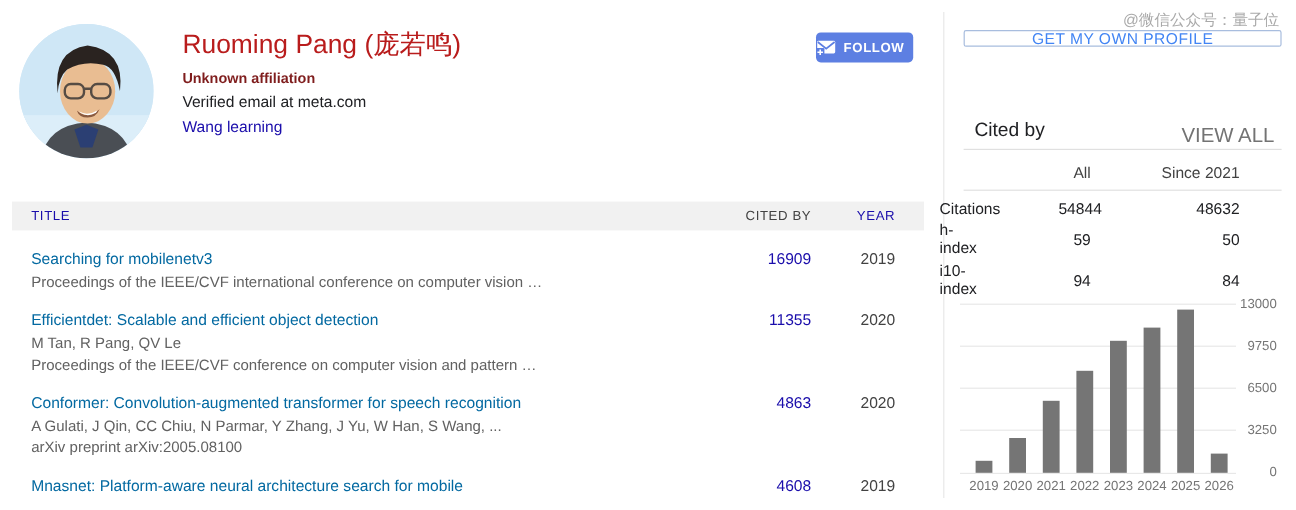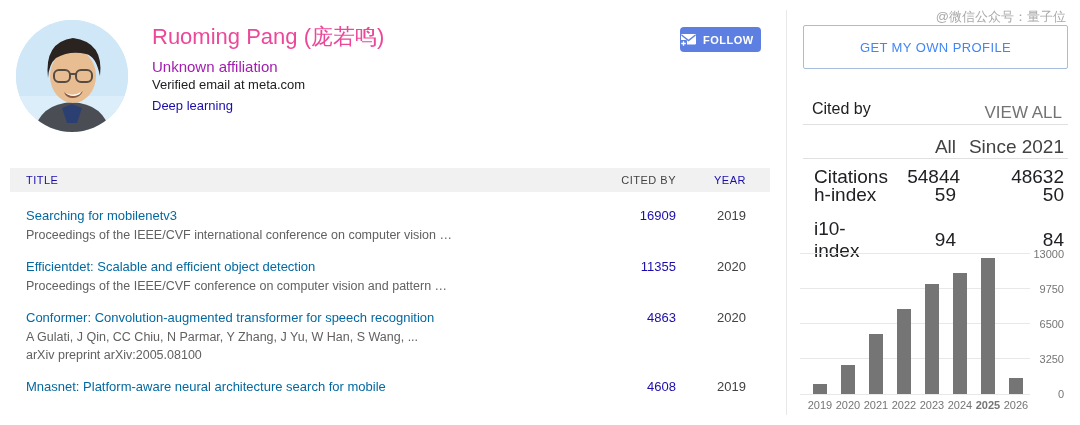--- a/index.html
+++ b/index.html
@@ -3,31 +3,31 @@
 <meta charset="utf-8">
 <style>
   * { margin:0; padding:0; box-sizing:border-box; }
   html,body { width:1080px; height:425px; background:#ffffff; overflow:hidden;
               font-family:"Liberation Sans", sans-serif; }
 
   
   .watermark { position:absolute; top:8px; right:14px; font-size:13px; color:#a9a9a9; }
   .avatar-wrap { position:absolute; left:16px; top:20px; width:112px; height:112px;
                  border-radius:50%; overflow:hidden; background:#cfe7f6; }
-  .profile-name { position:absolute; left:152px; top:22px; font-size:22px; color:#ec4899; }
-  .profile-affil { position:absolute; left:152px; top:58px; font-size:15px; color:#a21caf; }
+  .profile-name { position:absolute; left:152px; top:22px; font-size:22px; color:#b91c1c; }
+  .profile-affil { position:absolute; left:152px; top:58px; font-size:12px; color:#7f1d1d;font-weight:bold; }
   .profile-email { position:absolute; left:152px; top:77px; font-size:13px; color:#202124; }
   .profile-interest { position:absolute; left:152px; top:98px; font-size:13px;
                       color:#1a0dab; text-decoration:none; cursor:pointer; }
 
   .follow-btn { position:absolute; left:680px; top:27px; height:25px; width:81px;
                 background:#5d7fe2; border:none; border-radius:4px; color:#ffffff;
                 font-size:11px; font-weight:bold; letter-spacing:.5px;
                 display:flex; align-items:center; justify-content:flex-start; gap:6px; cursor:pointer; }
-  .get-profile-btn { position:absolute; left:803px; top:25px; width:265px; height:44px;
+  .get-profile-btn { position:absolute; left:803px; top:25px; width:265px; height:14px;
                 background:#ffffff; border:1px solid #a8bdde; border-radius:2px;
                 color:#4285f4; font-size:13px; letter-spacing:.4px;
                 display:flex; align-items:center; justify-content:center; cursor:pointer; }
   .v-divider { position:absolute; left:786px; top:10px; width:1px; height:405px; background:#e8e8e8; }
 
   
   .articles { position:absolute; left:10px; top:168px; width:760px; }
   .articles-header { display:flex; align-items:center; height:24px; background:#f1f1f1;
                      padding:0 24px 0 16px; }
   .col-title { flex:1; font-size:11px; letter-spacing:.5px; color:#1a0dab; cursor:pointer; }
@@ -37,22 +37,22 @@
   .paper-main { flex:1; }
   .paper-title { font-size:13px; color:#0369a1; line-height:19px; cursor:pointer; text-decoration:none; display:block;}
   .paper-authors, .paper-venue { font-size:12.5px; color:#616161; line-height:16px; margin-top:2px; }
   .paper-cited { width:90px; text-align:right; font-size:13px; color:#1a0dab; padding-top:2px; cursor:pointer; }
   .paper-year  { width:70px; text-align:right; font-size:13px; color:#424242; padding-top:2px; }
 
   
   .cited-title { position:absolute; left:812px; top:100px; font-size:16px; color:#202124; }
   .view-all { position:absolute; right:18px; top:103px; font-size:17px; color:#737373; cursor:pointer; }
   .rule { position:absolute; left:803px; width:265px; height:1px; background:#e0e0e0; }
-  .stats-row { position:absolute; left:805px; width:265px; display:flex; align-items:center;
-               padding-right:6px; font-size:19px; color:#202124; }
+  .stats-row { position:absolute; left:774px; width:265px; display:flex; align-items:center;
+               padding-right:6px; font-size:13px; color:#202124;gap:16px; }
   .stats-label { flex:1; padding-left:9px; }
   .stats-all { width:75px; text-align:right; }
   .stats-since { width:108px; text-align:right; }
   .stats-head { color:#424242; }
 
   
   .chart { position:absolute; left:800px; top:254px; width:268px; height:165px; }
   .plot { position:absolute; left:0; top:0; width:230px; height:140px; }
   .gridline { position:absolute; left:0; width:230px; height:1px; background:#e8e8e8; }
   .bar { position:absolute; bottom:0; width:14px; background:#757575; }
@@ -75,21 +75,21 @@
     <rect x="38" y="50" width="16" height="12" rx="5" fill="none" stroke="#564c44" stroke-width="2"></rect>
     <rect x="60" y="50" width="16" height="12" rx="5" fill="none" stroke="#564c44" stroke-width="2"></rect>
     <line x1="54" y1="54" x2="60" y2="54" stroke="#564c44" stroke-width="2"></line>
     <path d="M48 72 Q57 80 67 71 Q64 78 57 78 Q50 78 48 72 Z" fill="#8a5a40"></path>
     <path d="M50 73 Q57 77 65 72 L64 74 Q57 78 51 74 Z" fill="#ffffff"></path>
   </svg>
 </div>
 <div class="profile-name">Ruoming Pang (庞若鸣)</div>
 <div class="profile-affil">Unknown affiliation</div>
 <div class="profile-email">Verified email at meta.com</div>
-<a class="profile-interest">Deep learning</a>
+<a class="profile-interest">Wang learning</a>
 
 <button class="follow-btn">
   <span style="display:flex;">
     <svg width="17" height="14" viewBox="0 0 17 14">
       <rect x="1" y="1" width="15" height="10.5" rx="1.2" fill="#ffffff"></rect>
       <path d="M1.5 2 L8.5 7.5 L15.5 2" fill="none" stroke="#5d7fe2" stroke-width="1.4"></path>
       <rect x="0" y="7" width="7" height="7" rx="1" fill="#5d7fe2"></rect>
       <path d="M3.5 8.2 V12.8 M1.2 10.5 H5.8" stroke="#ffffff" stroke-width="1.3"></path>
     </svg>
   </span>
@@ -114,20 +114,21 @@
       <a class="paper-title">Searching for mobilenetv3</a>
       <div class="paper-venue">Proceedings of the IEEE/CVF international conference on computer vision …</div>
     </div>
     <div class="paper-cited">16909</div>
     <div class="paper-year">2019</div>
   </div>
 
   <div class="paper-row">
     <div class="paper-main">
       <a class="paper-title">Efficientdet: Scalable and efficient object detection</a>
+      <div class="paper-authors">M Tan, R Pang, QV Le</div>
       <div class="paper-venue">Proceedings of the IEEE/CVF conference on computer vision and pattern …</div>
     </div>
     <div class="paper-cited">11355</div>
     <div class="paper-year">2020</div>
   </div>
 
   <div class="paper-row">
     <div class="paper-main">
       <a class="paper-title">Conformer: Convolution-augmented transformer for speech recognition</a>
       <div class="paper-authors">A Gulati, J Qin, CC Chiu, N Parmar, Y Zhang, J Yu, W Han, S Wang, ...</div>
@@ -201,16 +202,16 @@
       <div class="ylabel" style="top: 29px;">9750</div>
       <div class="ylabel" style="top: -6px;">13000</div>
     </div>
   <div id="xlabels">
       <div class="xlabel" style="left: 4px;">2019</div>
       <div class="xlabel" style="left: 32px;">2020</div>
       <div class="xlabel" style="left: 60px;">2021</div>
       <div class="xlabel" style="left: 88px;">2022</div>
       <div class="xlabel" style="left: 116px;">2023</div>
       <div class="xlabel" style="left: 144px;">2024</div>
-      <div class="xlabel" style="left: 172px; font-weight: bold;">2025</div>
+      <div class="xlabel" style="left: 172px;">2025</div>
       <div class="xlabel" style="left: 200px;">2026</div>
     </div>
 </div>
 
 </body></html>

